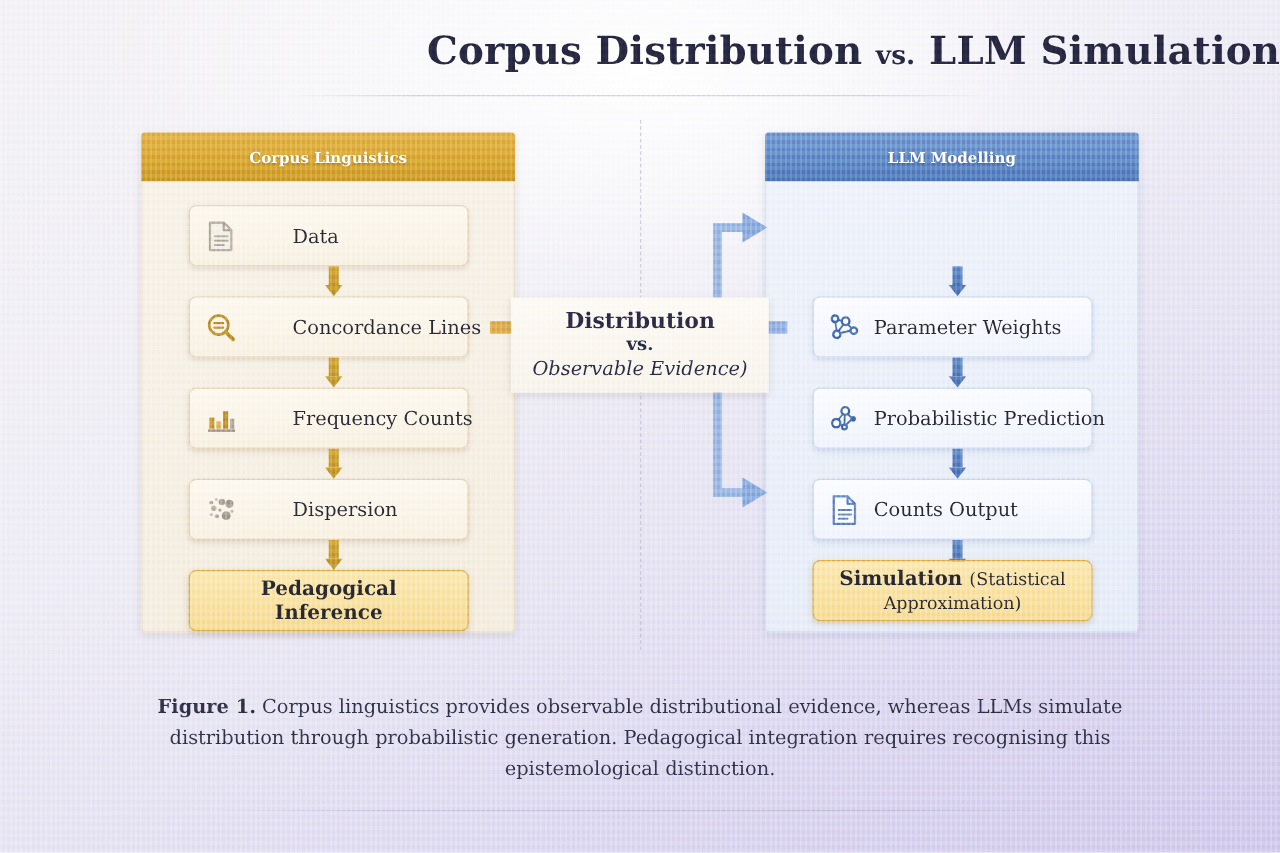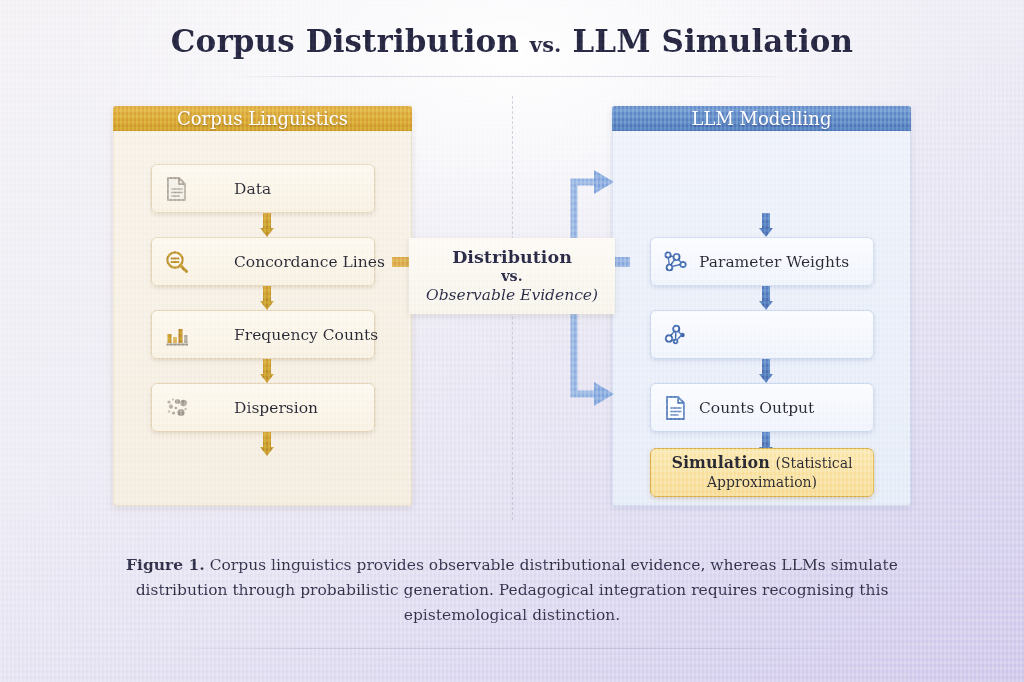--- a/index.html
+++ b/index.html
@@ -16,21 +16,21 @@
     content:"";position:absolute;inset:0;pointer-events:none;
     background:
       repeating-linear-gradient(90deg, rgba(255,255,255,0.35) 0 2px, rgba(0,0,0,0.012) 2px 4px),
       repeating-linear-gradient(0deg, rgba(255,255,255,0.25) 0 3px, rgba(0,0,0,0.008) 3px 6px);
     opacity:.55;mix-blend-mode:overlay;
   }
   .stage{position:absolute;inset:0;}
 
   
   .title{
-    position:absolute;left:0;right:0;top:23px;text-align:center;
+    position:absolute;left:0;right:0;top:23px;text-align:right;
     font-family:"DejaVu Serif","Liberation Serif",serif;
     font-size:31px;font-weight:700;color:#24243c;letter-spacing:.1px;
     text-shadow:0 1px 0 rgba(255,255,255,.85);
   }
   .title .vs{font-size:21px;font-weight:700;}
   .title-rule{
     position:absolute;left:232px;width:560px;top:76px;height:1px;
     background:linear-gradient(90deg,rgba(160,160,190,0) 0%,rgba(150,150,185,.40) 18%,rgba(150,150,185,.40) 82%,rgba(160,160,190,0) 100%);
   }
 
@@ -46,24 +46,24 @@
     left:113px;
     background:linear-gradient(170deg,#f7f1e6 0%,#f6efe3 45%,#f3ebdc 100%);
     box-shadow:0 2px 7px rgba(110,95,70,.18), 0 0 0 1px rgba(190,170,135,.25) inset;
   }
   .panel-right{
     left:612px;
     background:linear-gradient(170deg,#eef2fb 0%,#e9eef9 45%,#e4ebf8 100%);
     box-shadow:0 2px 7px rgba(80,100,150,.18), 0 0 0 1px rgba(150,170,210,.30) inset;
   }
   .panel-head{
-    position:absolute;left:0;right:0;top:0;height:25px;
+    position:absolute;left:0;right:0;top:0;height:39px;
     display:flex;align-items:center;justify-content:center;
     font-family:"DejaVu Serif","Liberation Serif",serif;
-    font-size:18px;font-weight:400;color:#ffffff;
+    font-size:12px;font-weight:700;color:#ffffff;
     text-shadow:0 1px 2px rgba(90,60,10,.45);
     border-radius:3px 3px 0 0;
   }
   .panel-left .panel-head{background:linear-gradient(180deg,#e0ab46 0%,#d69f34 55%,#c8912b 100%);}
   .panel-right .panel-head{background:linear-gradient(180deg,#6b8fcd 0%,#5b7fc2 55%,#4d70b4 100%);
     text-shadow:0 1px 2px rgba(20,40,90,.45);}
 
   
   .node{
     position:absolute;left:38px;width:224px;height:49px;border-radius:6px;
@@ -209,20 +209,23 @@
         <circle cx="17" cy="17.5" r="3.6" fill="#9e968a"></circle>
           <circle cx="21.5" cy="14" r="1.2" fill="#b5ada1"></circle>
       </svg>
       <span class="node-label">Dispersion</span>
     </div>
     <div class="vflow" style="top:326px;height:24px">
       <div class="stem" style="height:15px"></div>
         <div class="head"></div>
     </div>
 
+    <div class="node terminal" style="top:350px">
+      <span class="node-label">Pedagogical Inference</span>
+    </div>
   </div>
 
   <div class="panel panel-right">
     <div class="panel-head">LLM Modelling</div>
 
     <div class="vflow" style="top:107px;height:24px">
       <div class="stem" style="height:15px"></div>
         <div class="head"></div>
     </div>
 
@@ -242,20 +245,21 @@
     </div>
 
     <div class="node" style="top:204px">
       <svg class="icon" viewBox="0 0 26 26">
         <path d="M6 16 L13 7 M13 7 L19 13 M19 13 L12.5 19 M12.5 19 L6 16 M13 7 L12.5 19" fill="none" stroke="#3f62a8" stroke-width="1.5"></path>
         <circle cx="6" cy="16.5" r="3.3" fill="#fbfdff" stroke="#3f62a8" stroke-width="1.9"></circle>
         <circle cx="13.2" cy="6.8" r="3.1" fill="#fbfdff" stroke="#3f62a8" stroke-width="1.9"></circle>
         <circle cx="19.5" cy="13" r="2.3" fill="#3f62a8"></circle>
         <circle cx="12.5" cy="19.5" r="1.9" fill="#fbfdff" stroke="#3f62a8" stroke-width="1.8"></circle>
       </svg>
+      <span class="node-label">Probabilistic Prediction</span>
     </div>
     <div class="vflow" style="top:253px;height:24px">
       <div class="stem" style="height:15px"></div>
         <div class="head"></div>
     </div>
 
     <div class="node" style="top:277px">
       <svg class="icon" viewBox="0 0 26 26">
         <path d="M4 2 h11 l6 6 v16 h-17 z" fill="#fbfdff" stroke="#5b7cba" stroke-width="1.8" stroke-linejoin="round"></path>
         <path d="M15 2 v6 h6" fill="none" stroke="#5b7cba" stroke-width="1.8" stroke-linejoin="round"></path>

